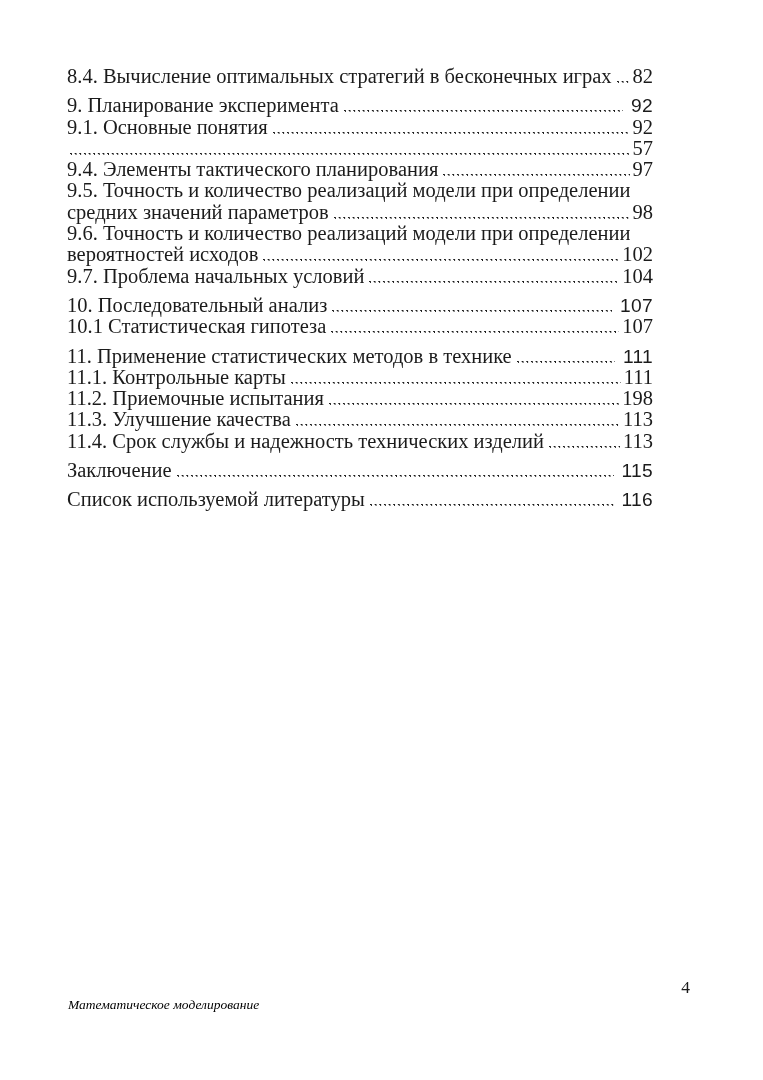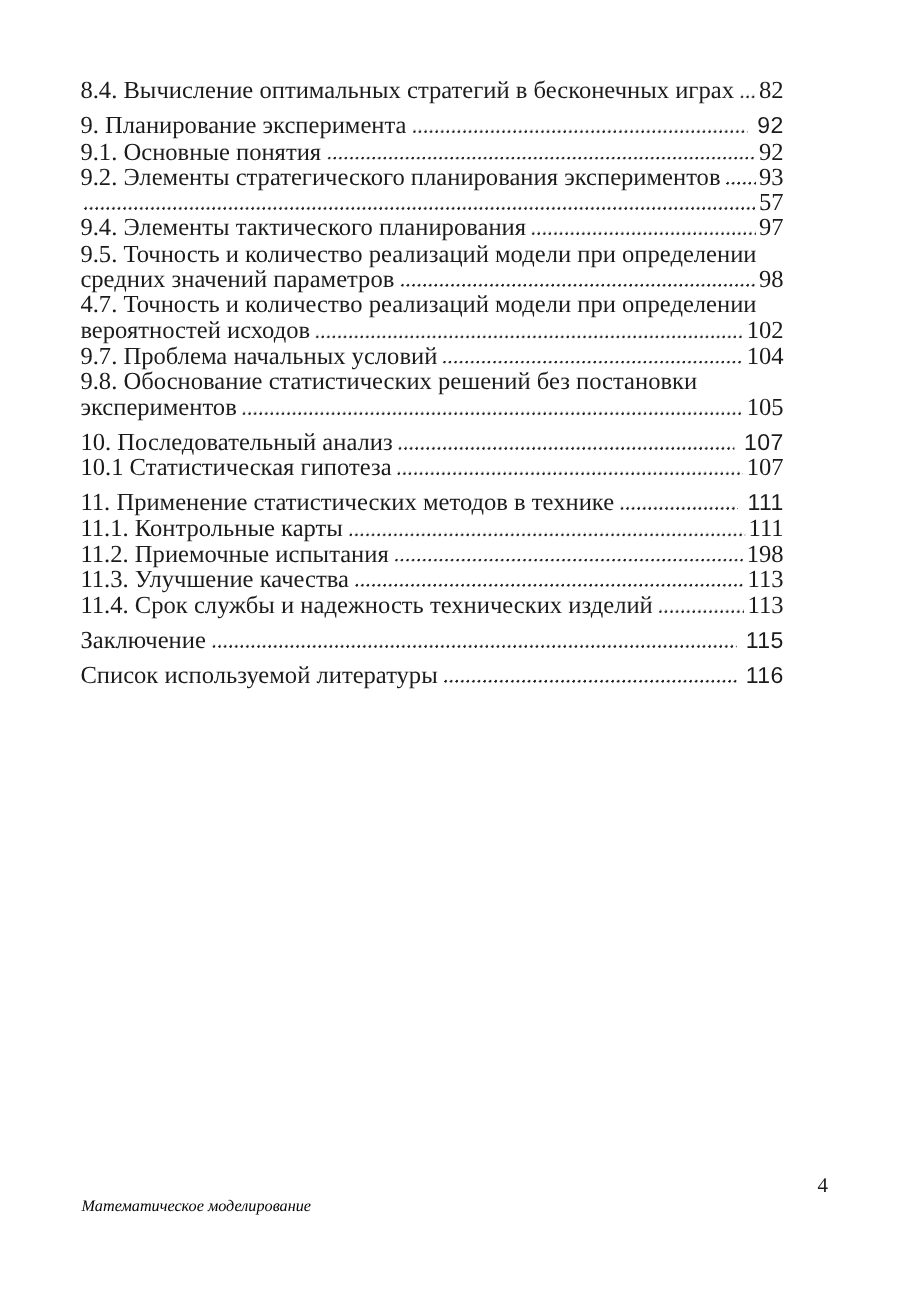--- a/index.html
+++ b/index.html
@@ -78,67 +78,52 @@
         <span class="t">9. Планирование эксперимента</span>
         <span class="leader"></span>
         <span class="num">92</span>
       </div>
       <div class="row lvl2">
         <span class="t">9.1. Основные понятия</span>
         <span class="leader"></span>
         <span class="num">92</span>
       </div>
       <div class="row lvl2">
-        <span class="t">9.2. Элементы стратегического планирования экспериментов</span>
-        <span class="leader"></span>
-        <span class="num">93</span>
-      </div>
-      <div class="row lvl2">
         <span class="leader"></span>
         <span class="num">57</span>
       </div>
       <div class="row lvl2">
         <span class="t">9.4. Элементы тактического планирования</span>
         <span class="leader"></span>
         <span class="num">97</span>
       </div>
       <div class="lvl2">
         <div class="row">
           <span class="t">9.5. Точность и количество реализаций модели при определении</span>
         </div>
         <div class="row">
           <span class="t">средних значений параметров</span>
           <span class="leader"></span>
           <span class="num">98</span>
         </div>
       </div>
       <div class="lvl2">
         <div class="row">
-          <span class="t">4.7. Точность и количество реализаций модели при определении</span>
+          <span class="t">9.6. Точность и количество реализаций модели при определении</span>
         </div>
         <div class="row">
           <span class="t">вероятностей исходов</span>
           <span class="leader"></span>
           <span class="num">102</span>
         </div>
       </div>
       <div class="row lvl2">
         <span class="t">9.7. Проблема начальных условий</span>
         <span class="leader"></span>
         <span class="num">104</span>
-      </div>
-      <div class="lvl2">
-        <div class="row">
-          <span class="t">9.8. Обоснование статистических решений без постановки</span>
-        </div>
-        <div class="row">
-          <span class="t">экспериментов</span>
-          <span class="leader"></span>
-          <span class="num">105</span>
-        </div>
       </div>
     </div>
 
     <div class="group">
       <div class="row lvl1">
         <span class="t">10. Последовательный анализ</span>
         <span class="leader"></span>
         <span class="num">107</span>
       </div>
       <div class="row lvl2">

